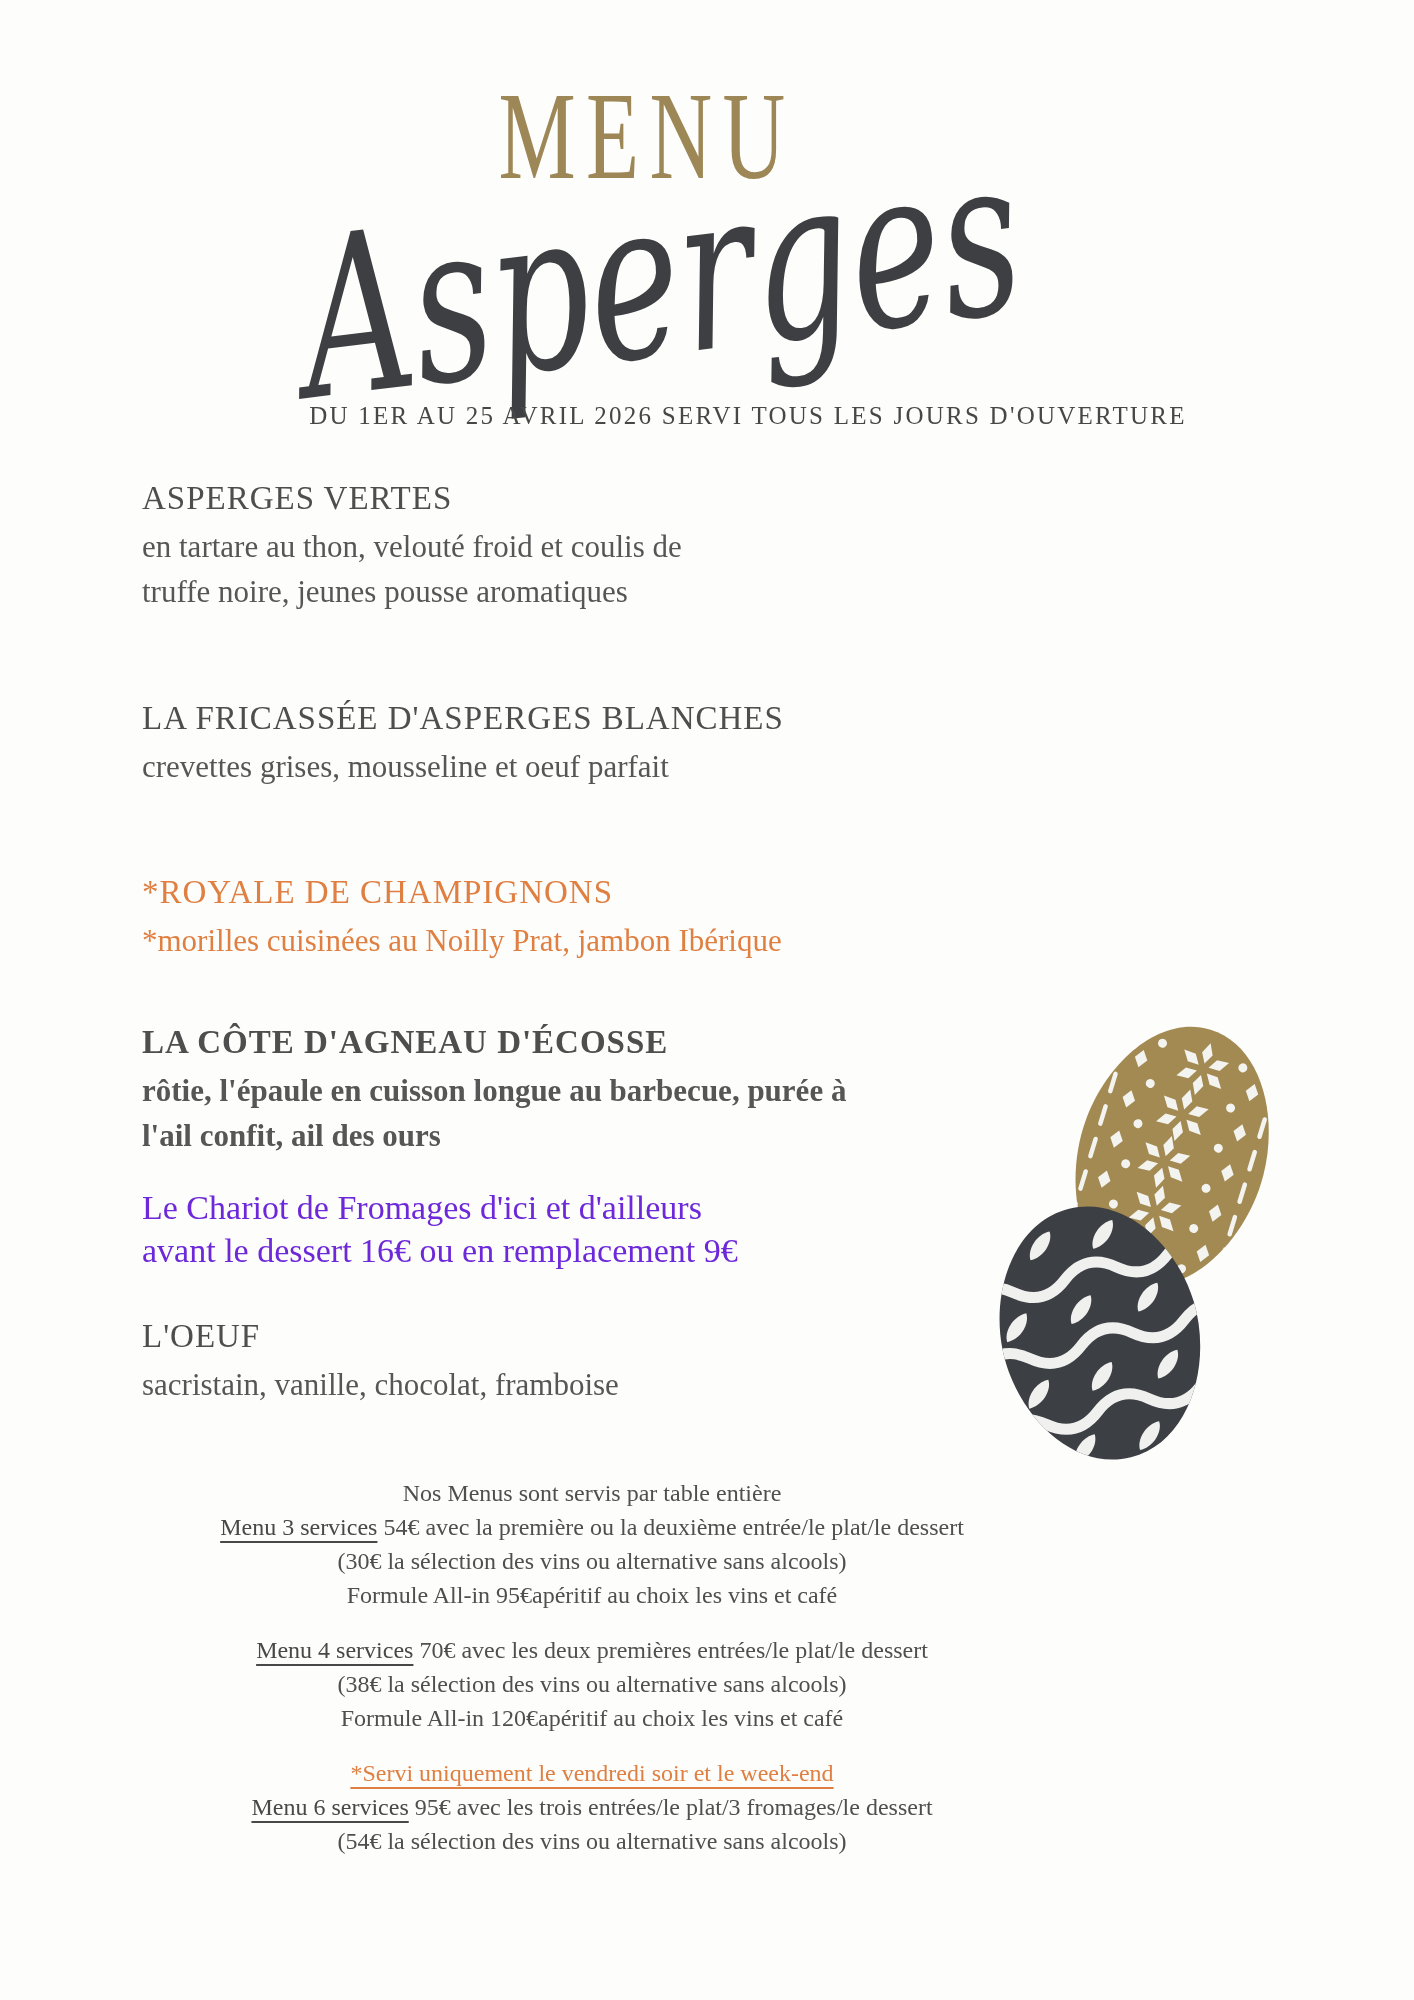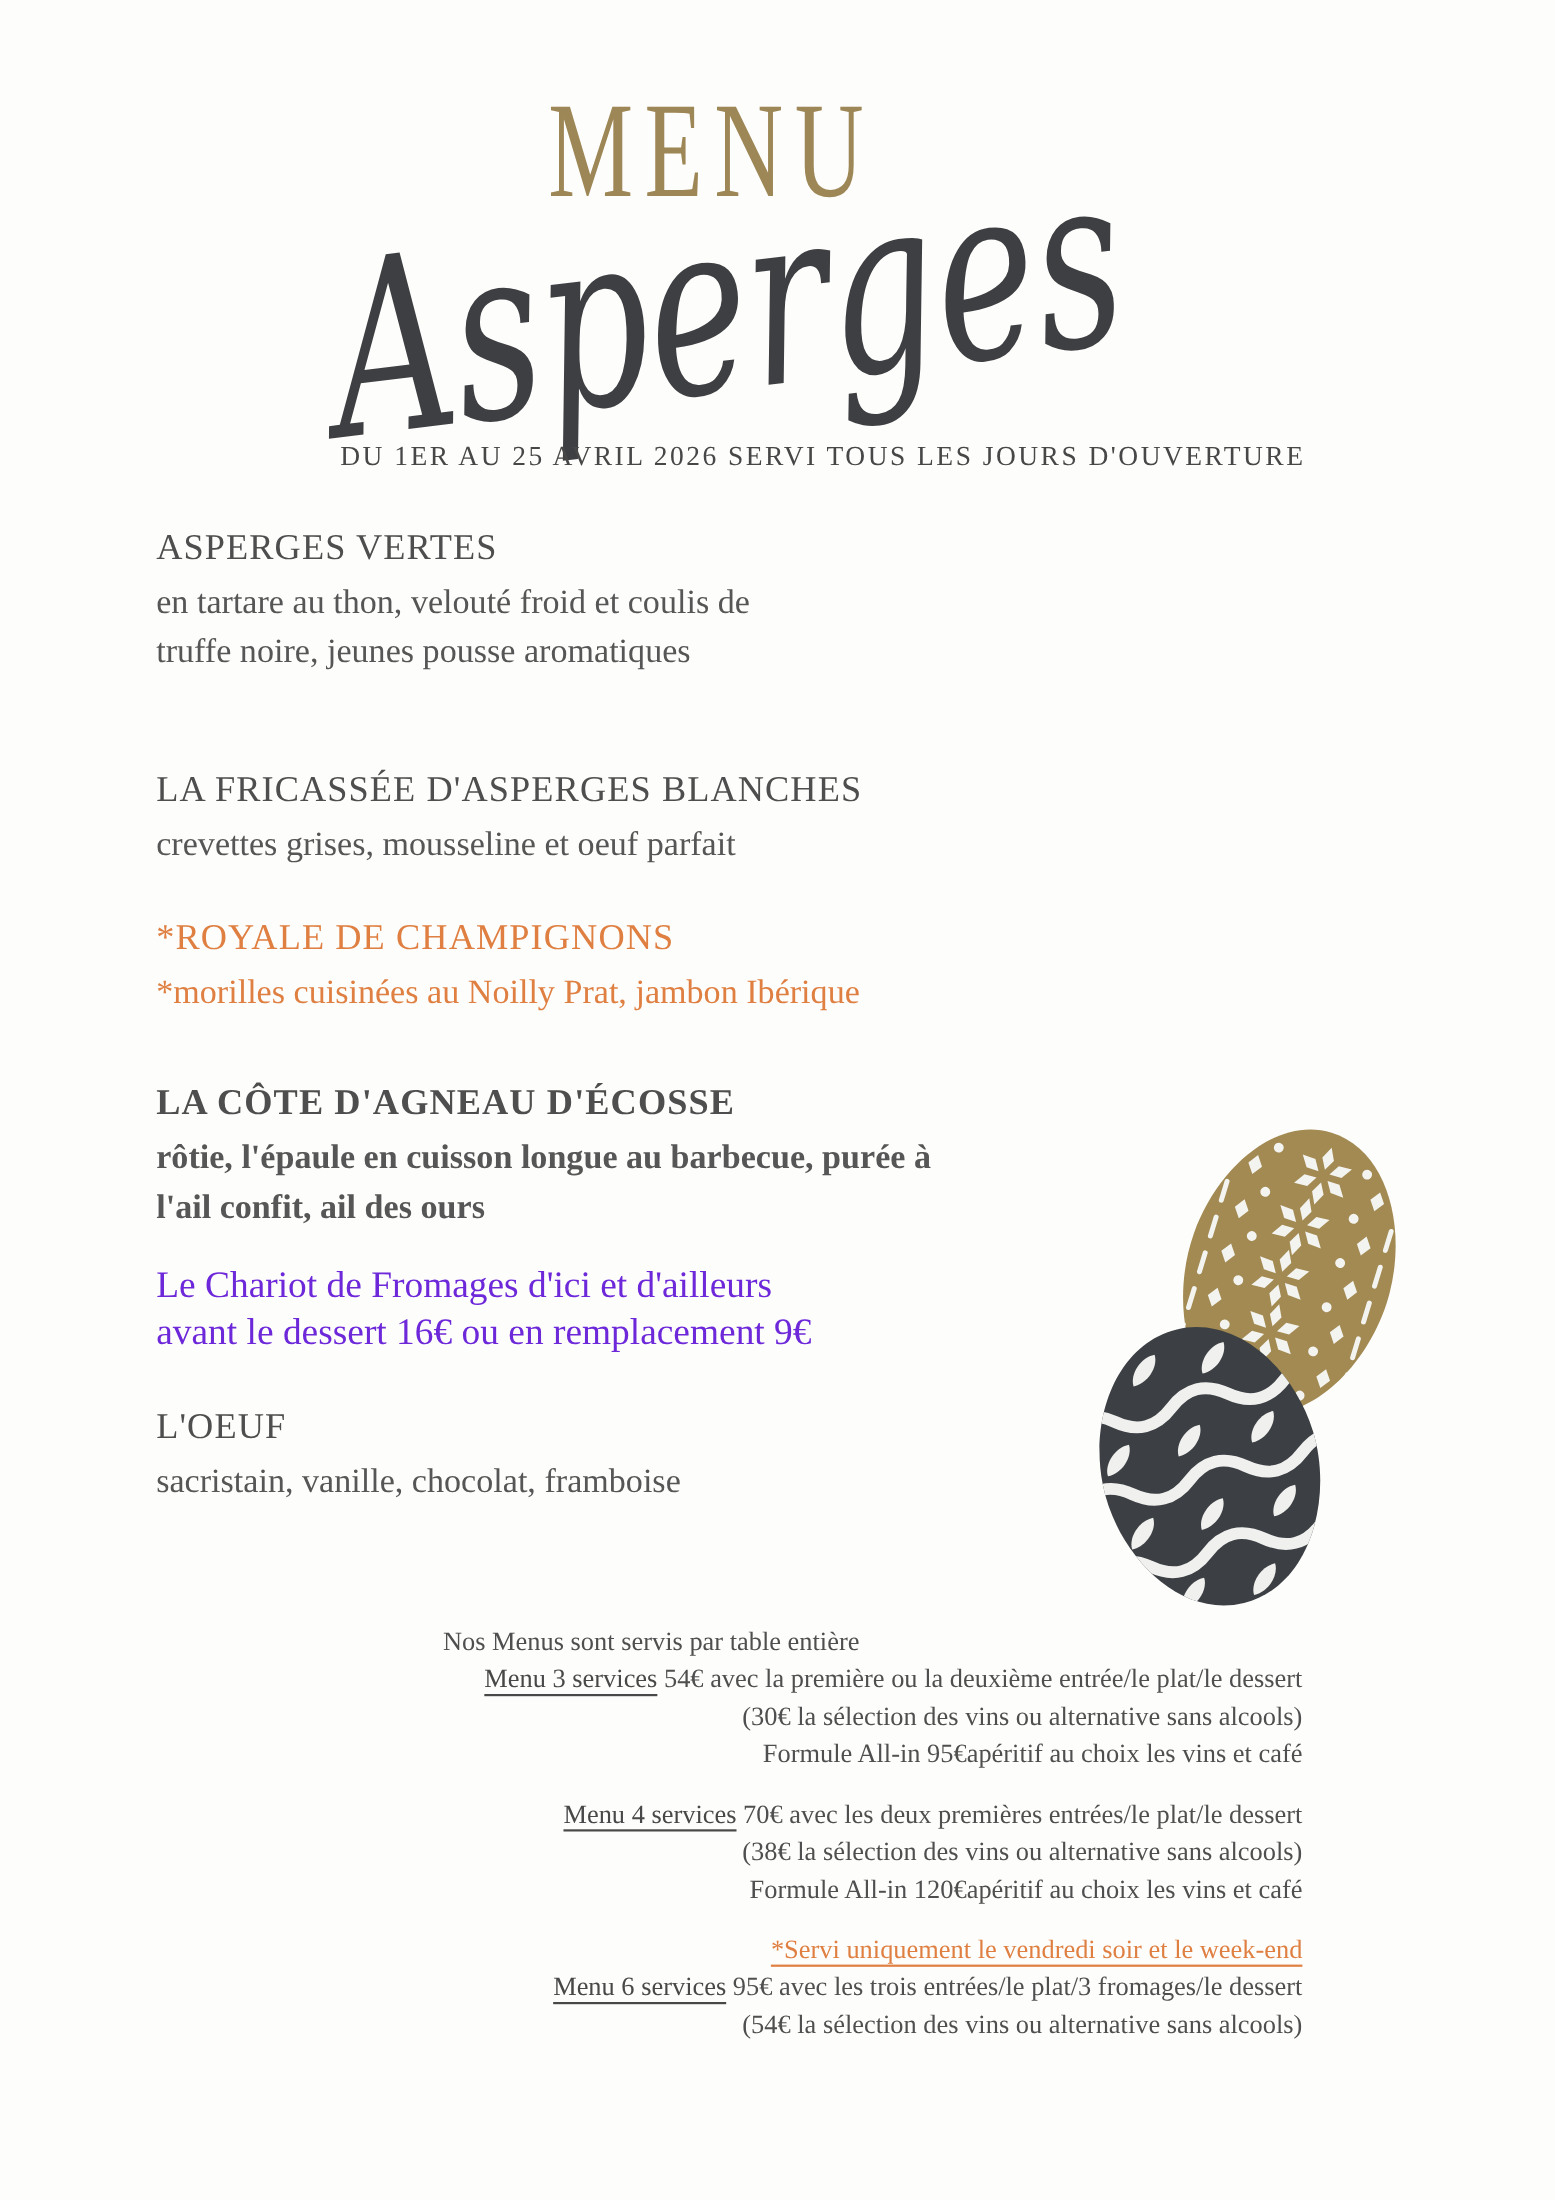--- a/index.html
+++ b/index.html
@@ -33,34 +33,34 @@
   .course-title {
     font-size:33px; line-height:40px; letter-spacing:0.03em;
     color:#4e4e4e; white-space:nowrap;
   }
   .course-lines {
     font-size:31px; line-height:45px; margin-top:6px;
     color:#565656; white-space:pre-line;
   }
   .accent .course-title, .accent .course-lines { color:#df7f41; }
   .sec-1 { margin-bottom:84px; }
-  .sec-2 { margin-bottom:44px; }
+  .sec-2 { margin-bottom:83px; }
   .sec-3 { margin-bottom:59px; }
   .sec-4 { margin-bottom:28px;font-weight:bold; }
   .cheese-lines {
     font-size:34px; line-height:43px; color:#6d28d9;
     white-space:pre-line; margin-bottom:44px;
   }
   
   .footer {
     position:absolute; top:1476px; left:0; width:1184px; z-index:2;
     text-align:center; font-size:24px; line-height:34px; color:#4f4f4f;
   }
   .footer-intro { margin-bottom:0; }
-  .footer-group { margin-bottom:21px;text-align:right; }
+  .footer-group { margin-bottom:21px; }
   .menu-name {
     text-decoration:underline; text-underline-offset:6px;
     text-decoration-thickness:2px; color:#484848;
   }
   .weekend-note {
     color:#df7f41; text-decoration:underline; text-underline-offset:6px;
     text-decoration-thickness:2px;
   }
   
   .eggs { position:absolute; left:958px; top:988px; width:420px; height:500px; z-index:1; }

